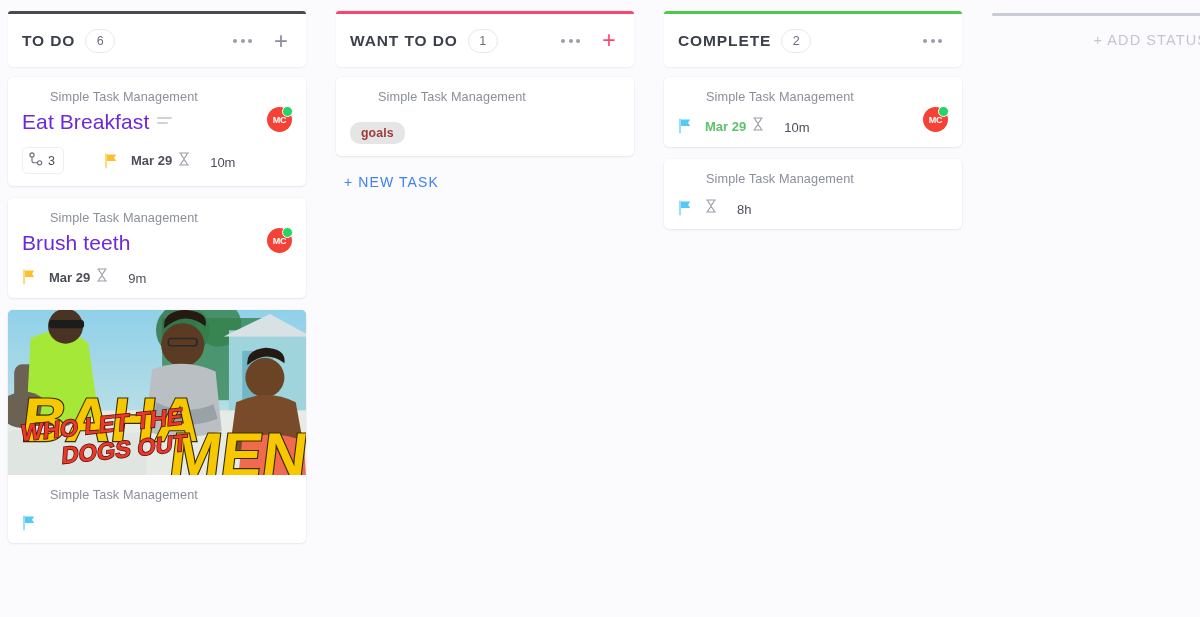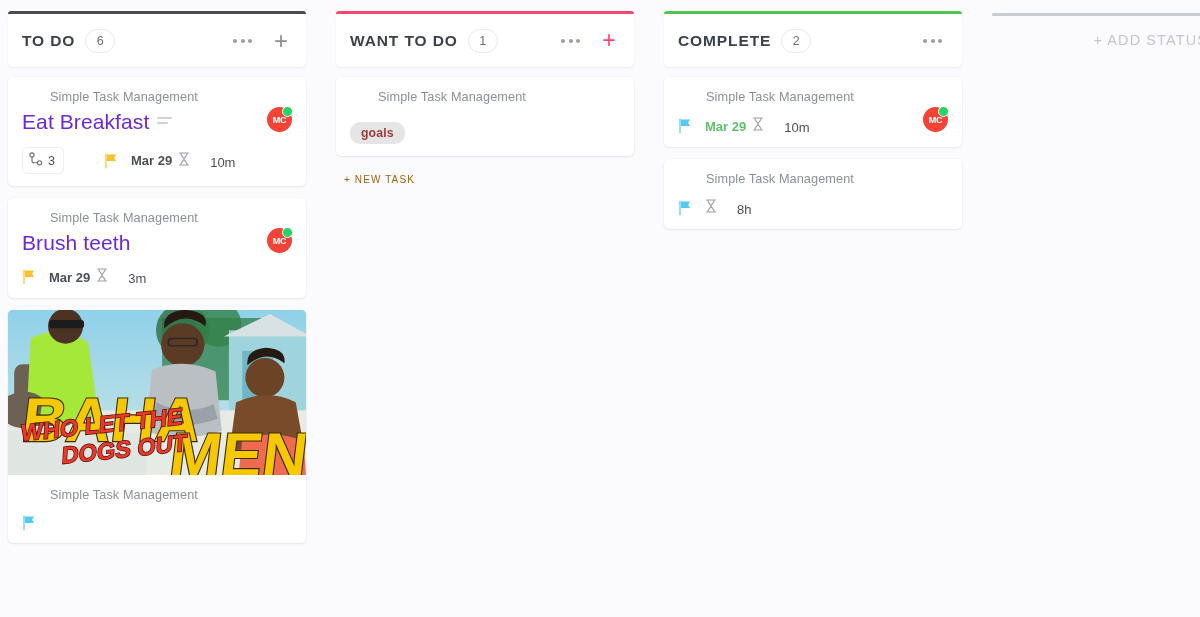--- a/index.html
+++ b/index.html
@@ -114,22 +114,22 @@
   .date.green { color: #5ec26a; }
   .time-wrap { display: inline-flex; align-items: flex-end; gap: 20px; }
   .time { font-size: 13px; color: #4c4f58; }
   .tag {
     display: inline-block; margin-top: 12px;
     background: #f3dada; color: #9d3b3b;
     border-radius: 10px; padding: 4px 11px;
     font-size: 12.3px; font-weight: bold; letter-spacing: .1px;
   }
   .new-task {
-    padding: 6px 8px 0 16px; font-size: 10px; letter-spacing: 1.1px;
-    color: #a16207; cursor: pointer;
+    padding: 6px 8px 0 16px; font-size: 14px; letter-spacing: 1.1px;
+    color: #3b82f6; cursor: pointer;
   }
   .add-status {
     margin-top: 0; padding: 18px 12px 0 12px;
     font-size: 14.5px; letter-spacing: 1.1px; color: #c3c5cf;
     text-align: right; cursor: pointer; position: relative;
   }
   .add-status .accent {
     position: absolute; left: 8px; right: 0; top: -1px; height: 2.5px;
     background: #c9ccd4; border-radius: 2px;
   }
@@ -205,21 +205,21 @@
               <svg width="15" height="16" viewBox="0 0 15 16">
                 <path d="M2 1.2v13.6" stroke="#fbc02d" stroke-width="1.6" stroke-linecap="round" fill="none" opacity=".75"></path>
                 <path d="M3 1.6h9.2l-2.1 3.2 2.1 3.2H3z" fill="#fbc02d"></path>
               </svg>
             </span>
             <span class="date">Mar 29</span>
             <span class="time-wrap">
               <span><svg width="12" height="14" viewBox="0 0 12 14">
                   <path d="M1.6 1h8.8M1.6 13h8.8M2.8 1c0 3 3.2 4.2 3.2 6s-3.2 3-3.2 6M9.2 1c0 3-3.2 4.2-3.2 6s3.2 3 3.2 6" stroke="#9a9da8" stroke-width="1.1" fill="none" stroke-linecap="round"></path>
                 </svg></span>
-              <span class="time">3m</span>
+              <span class="time">9m</span>
             </span>
           </div>
         </div>
         <div class="card with-cover">
           <div class="cover"><svg width="100%" height="100%" viewBox="0 0 290 165" preserveAspectRatio="xMidYMid slice">
               <defs>
                 <linearGradient id="sky" x1="0" y1="0" x2="0" y2="1">
                   <stop offset="0" stop-color="#8fd0ea"></stop>
                   <stop offset="1" stop-color="#cfe7e2"></stop>
                 </linearGradient>

